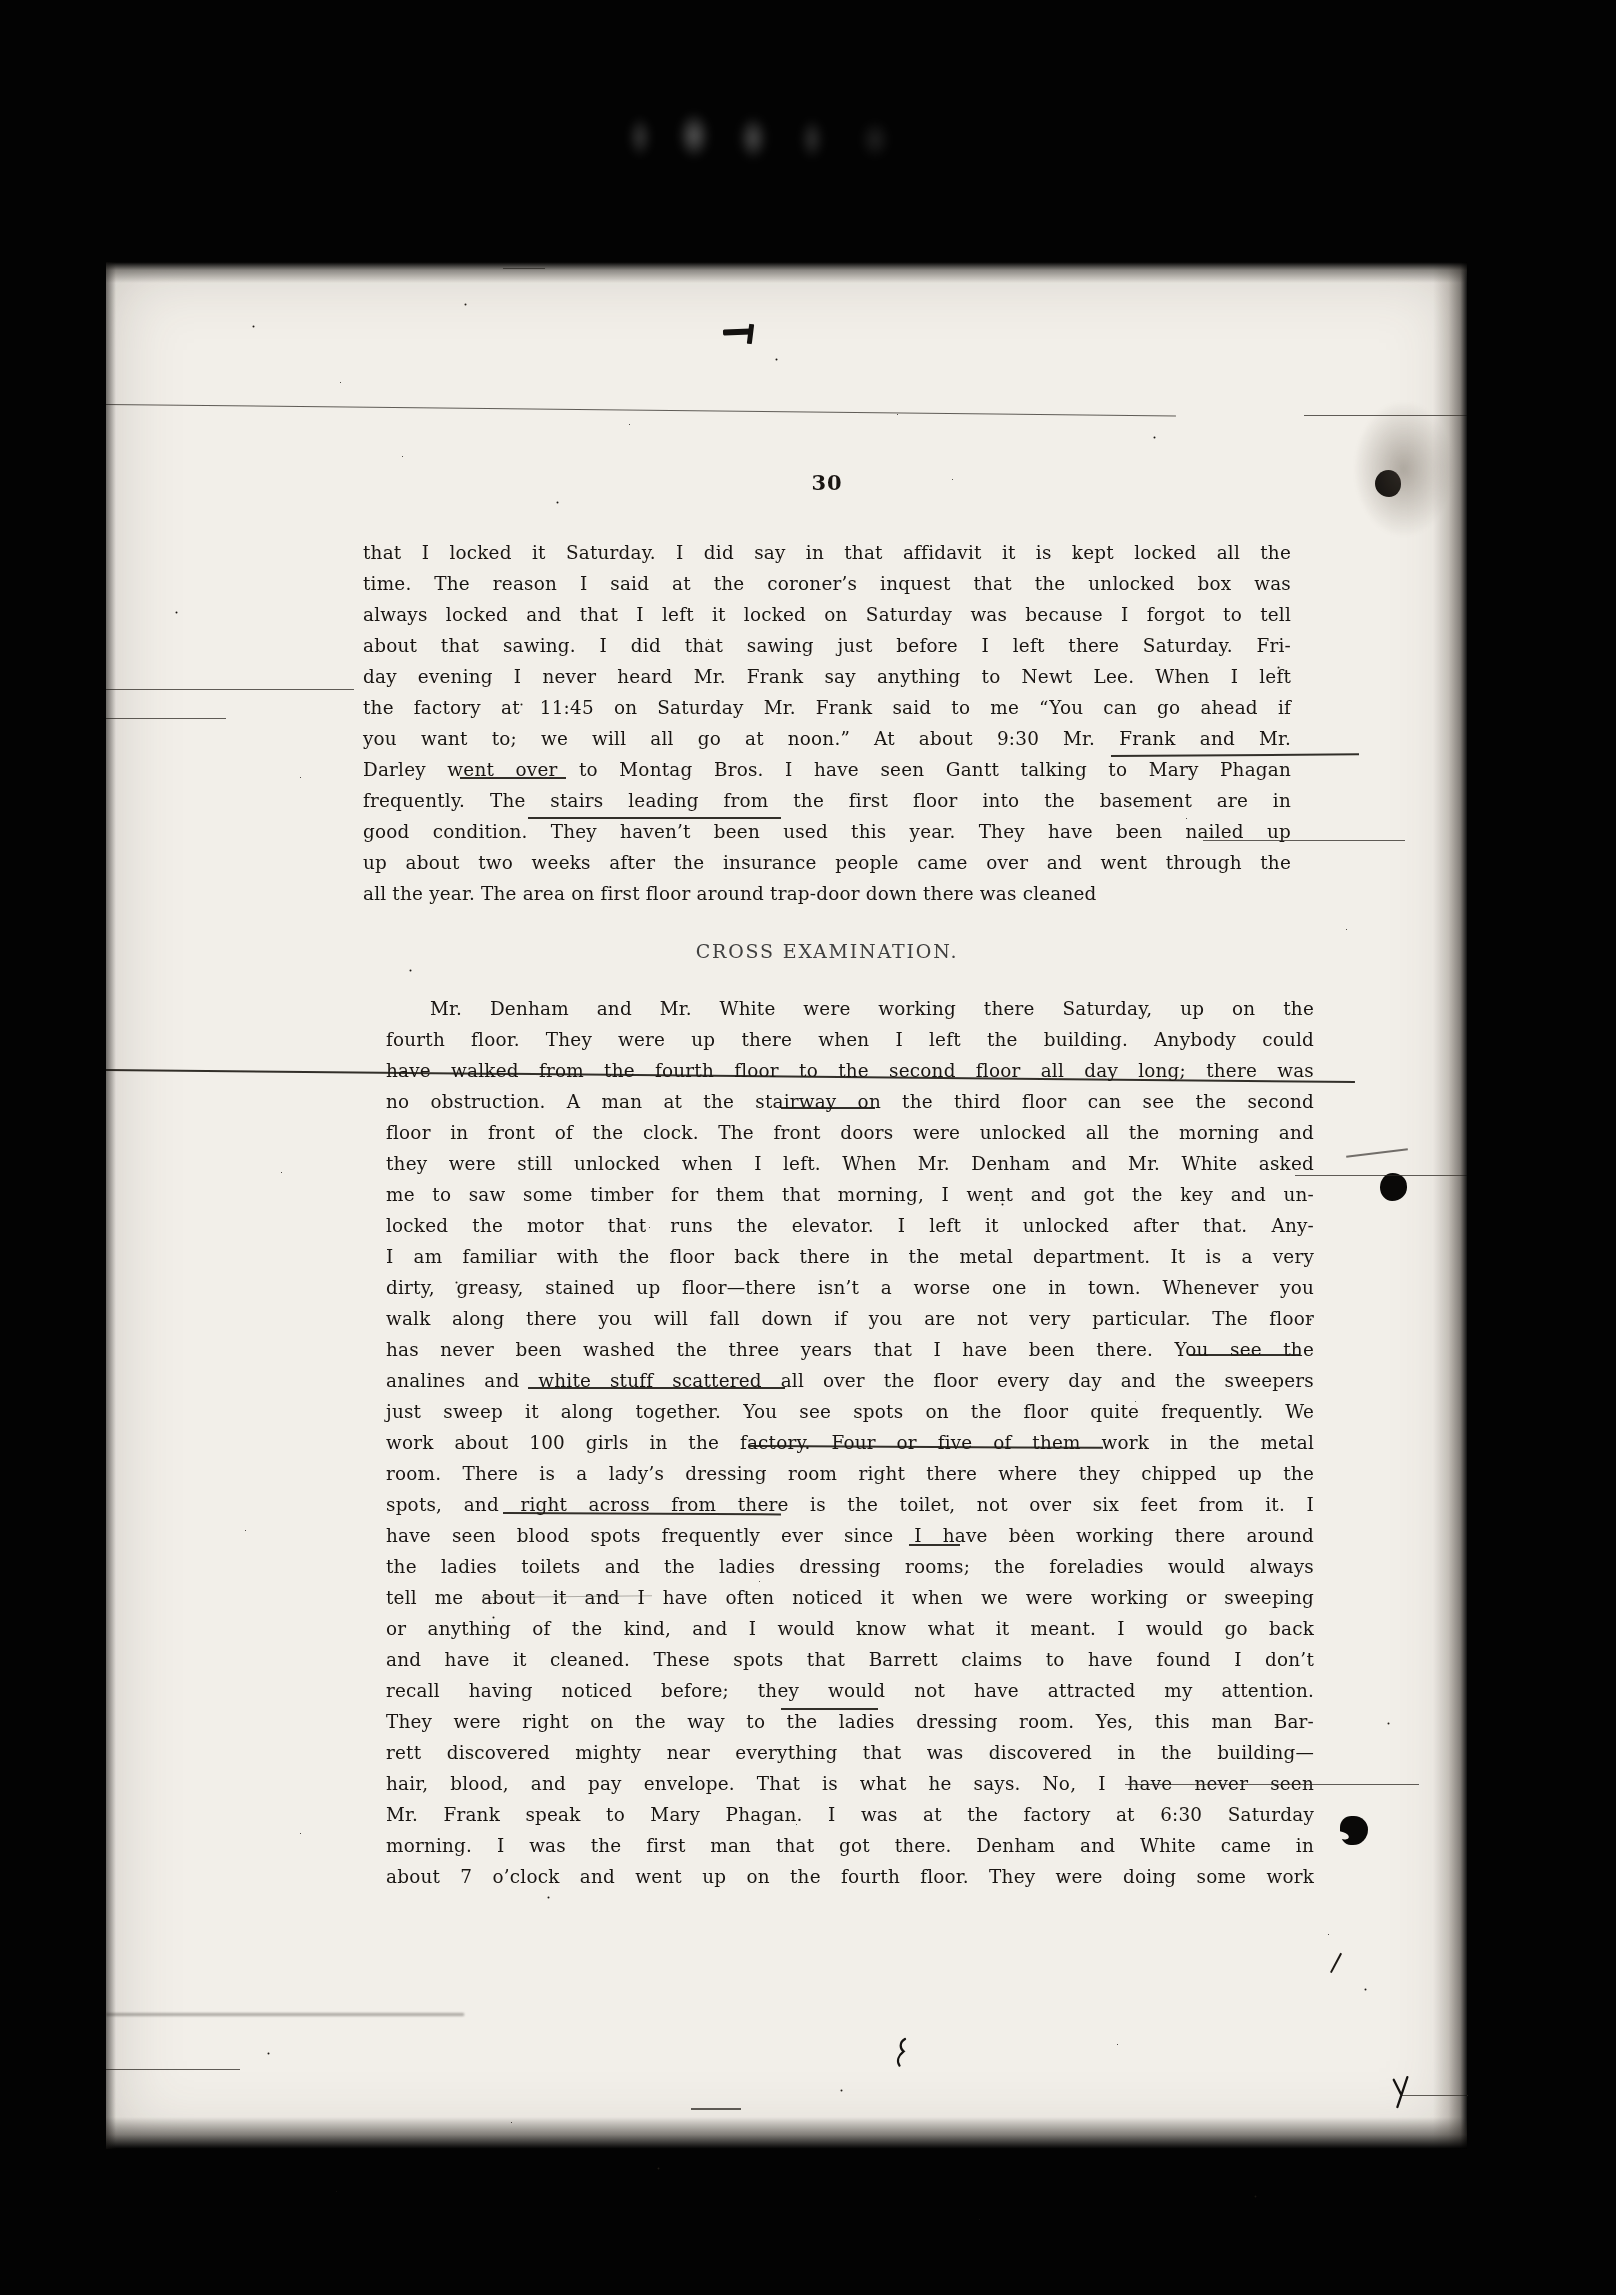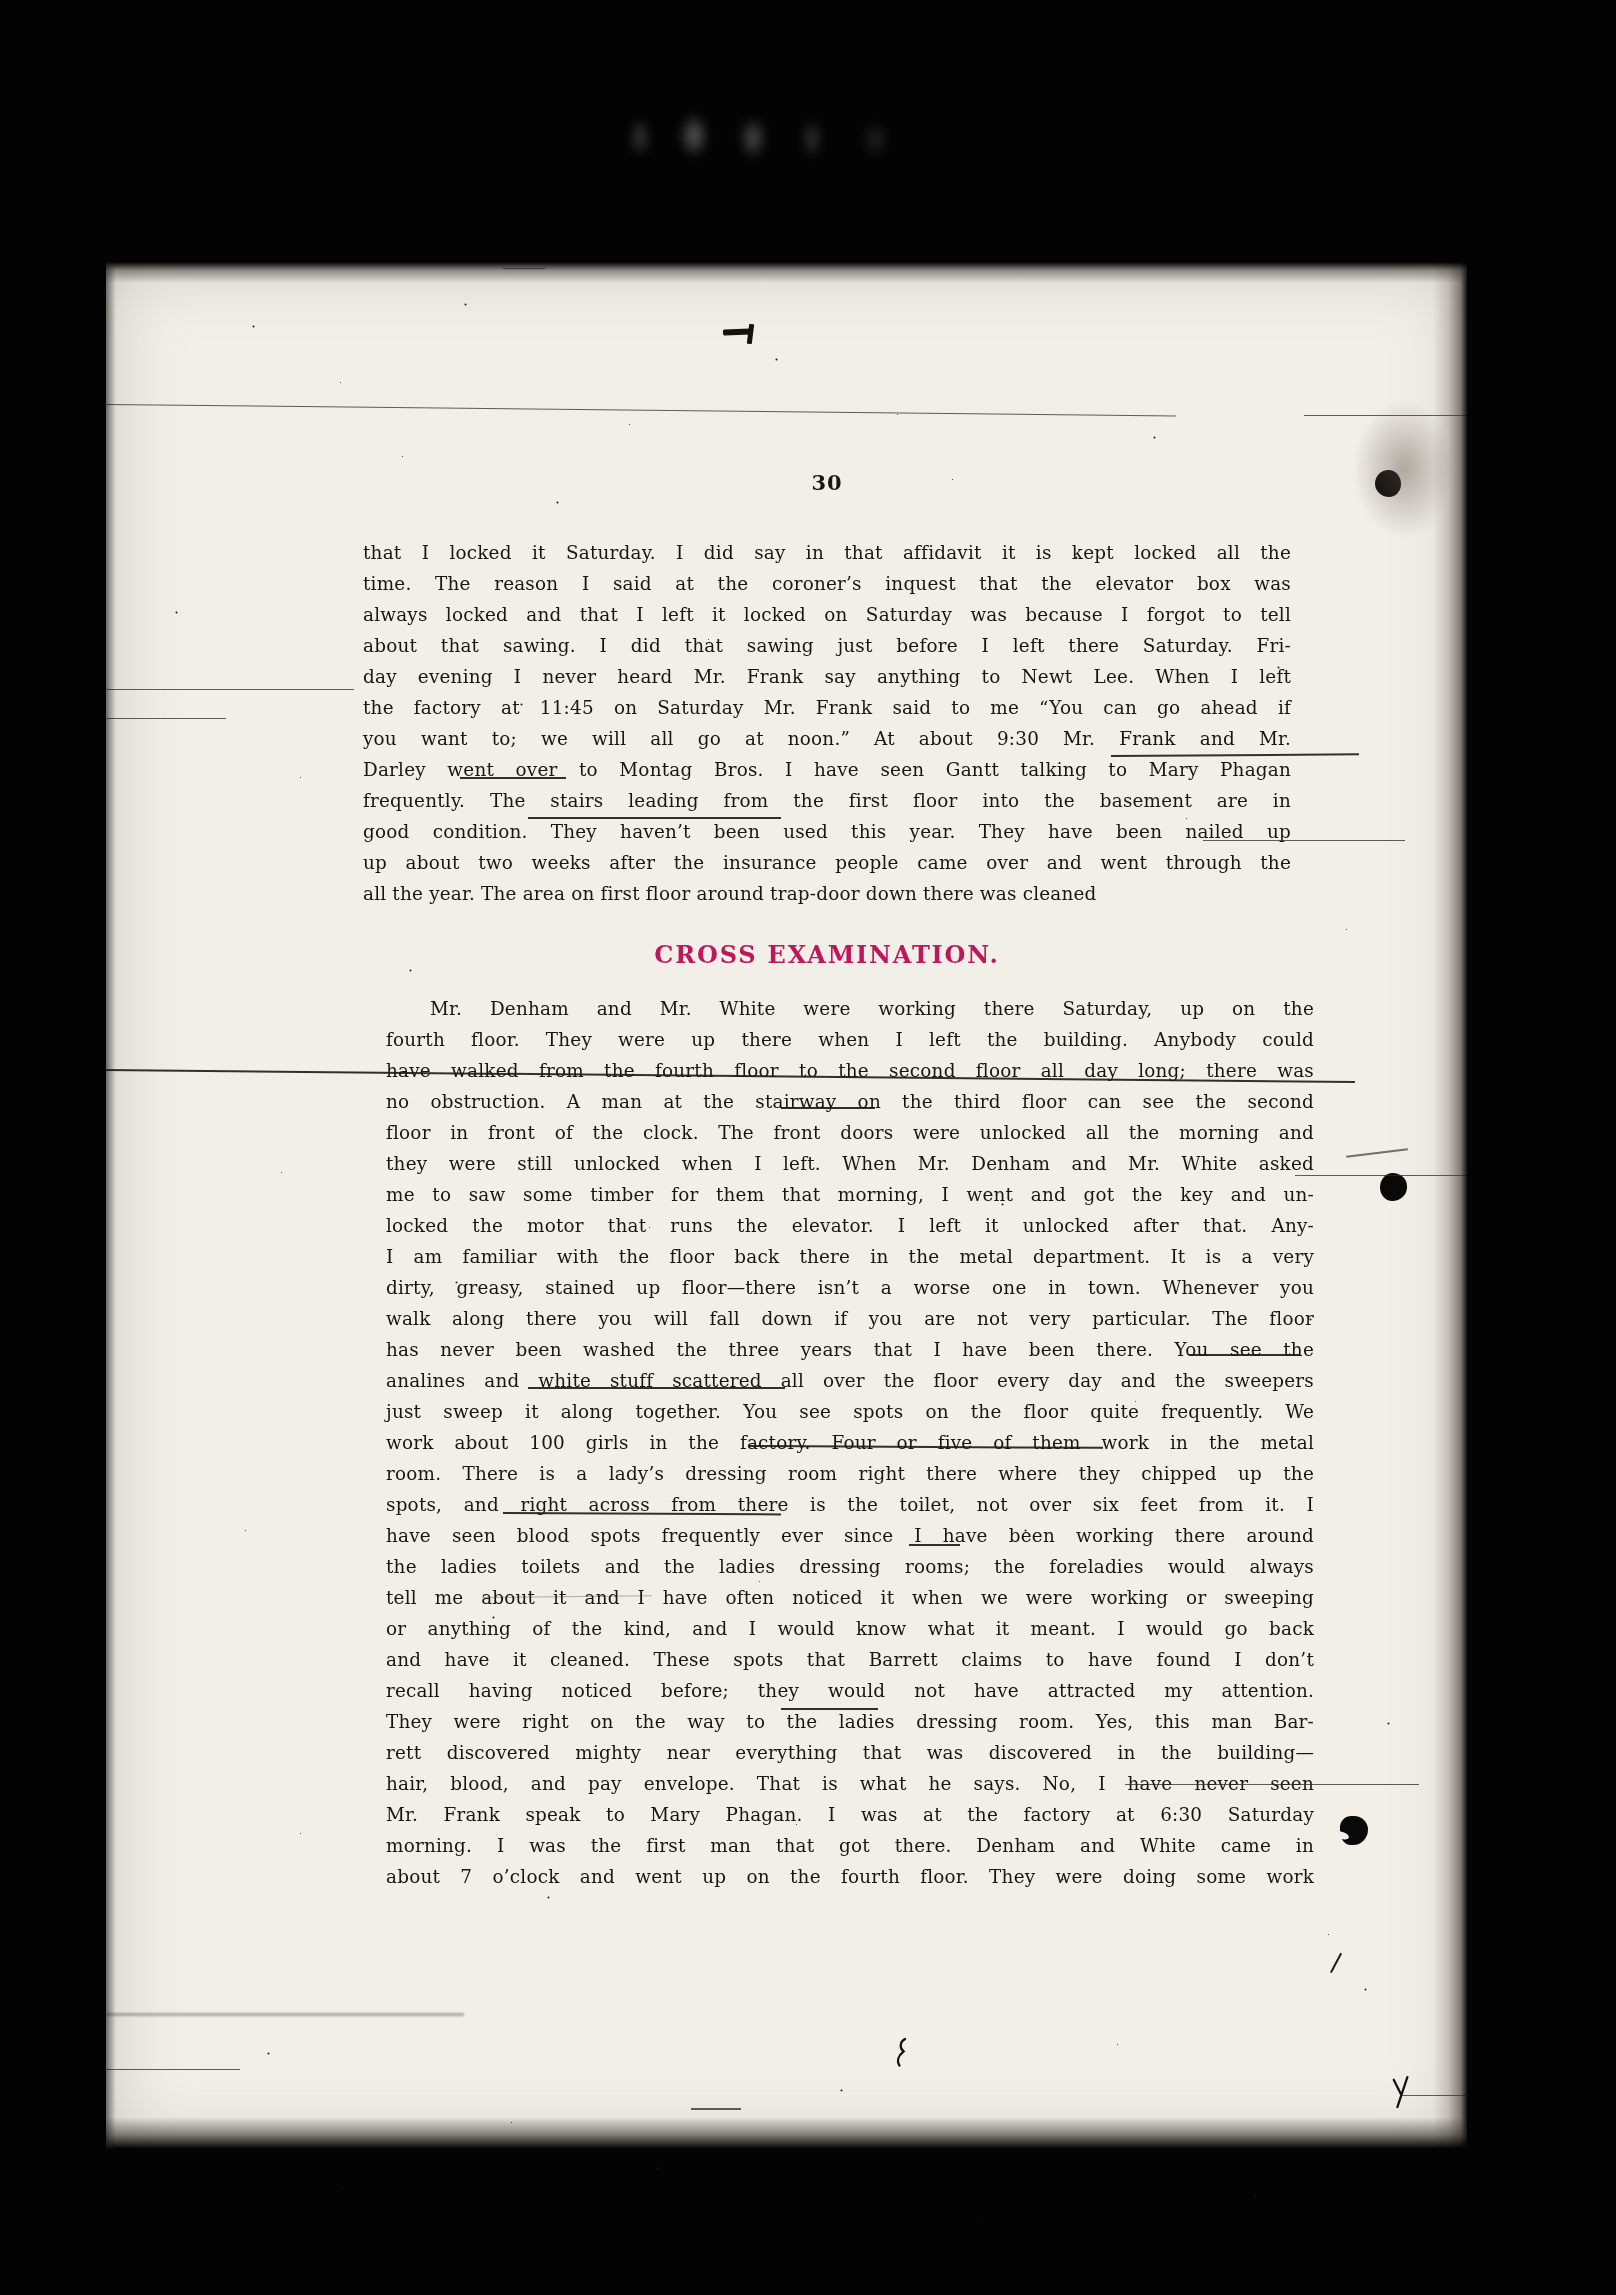--- a/index.html
+++ b/index.html
@@ -25,21 +25,21 @@
         filter:blur(1.8px);}
   
   .para{position:absolute;left:257px;width:928px;font-size:18.4px;line-height:31px;
         color:#191512;letter-spacing:0.2px;}
   .tline{text-align:justify;text-align-last:justify;}
   .para.no-justify-last .tline:last-child{text-align-last:left;}
   .para.indent-first .tline:first-child{text-indent:44px;}
   #page-number{position:absolute;left:257px;width:928px;top:208px;text-align:center;
         font-size:21px;font-weight:bold;color:#1a1613;letter-spacing:0.9px;}
   #heading{position:absolute;left:257px;width:928px;top:678px;text-align:center;
-        font-size:24px;font-weight:bold;color:#be185d;letter-spacing:1.8px;}
+        font-size:19px;font-weight:normal;color:#404040;letter-spacing:1.8px;}
   
   .dot{position:absolute;background:#0a0908;}
   #dot1{left:1269px;top:208px;width:26px;height:27px;border-radius:52% 48% 46% 54%/50% 52% 48% 50%;}
   #dot2{left:1274px;top:911px;width:27px;height:27.5px;border-radius:47% 53% 55% 45%/52% 48% 50% 50%;}
   #blob{left:1234px;top:1554px;width:27.5px;height:29px;border-radius:45% 55% 58% 42%/42% 50% 58% 50%;}
   #blob:after{content:'';position:absolute;left:-4.6px;bottom:5.5px;width:13.8px;height:7.3px;
         background:#f2efe9;transform:rotate(16deg);border-radius:0 70% 70% 0;}
   .scr{position:absolute;background:#2e2a24;height:1.4px;opacity:.75;transform-origin:left center;}
   .ink{background:#1d1914;opacity:.9;height:1.8px;}
   .faint{opacity:.35;}
@@ -85,21 +85,21 @@
     <div class="specks"></div>
 
     <div id="page-number">30</div>
 
     <div id="dash-top"></div>
     <div id="arrow-bar"></div>
     <div id="arrow-stem"></div>
 
     <div class="para no-justify-last" style="top:275px;">
         <div class="tline">that I locked it Saturday.  I did say in that affidavit it is kept locked all the</div>
-        <div class="tline">time.  The reason I said at the coroner’s inquest that the elevator box was</div>
+        <div class="tline">time.  The reason I said at the coroner’s inquest that the unlocked box was</div>
         <div class="tline">always locked and that I left it locked on Saturday was because I forgot to tell</div>
         <div class="tline">about that sawing.  I did that sawing just before I left there Saturday.  Fri-</div>
         <div class="tline">day evening I never heard Mr. Frank say anything to Newt Lee.  When I left</div>
         <div class="tline">the factory at 11:45 on Saturday Mr. Frank said to me “You can go ahead if</div>
         <div class="tline">you want to; we will all go at noon.”  At about 9:30 Mr. Frank and Mr.</div>
         <div class="tline">Darley went over to Montag Bros.  I have seen Gantt talking to Mary Phagan</div>
         <div class="tline">frequently.  The stairs leading from the first floor into the basement are in</div>
         <div class="tline">good condition.  They haven’t been used this year.  They have been nailed up</div>
         <div class="tline">up about two weeks after the insurance people came over and went through the</div>
         <div class="tline">all the year.  The area on first floor around trap-door down there was cleaned</div>

